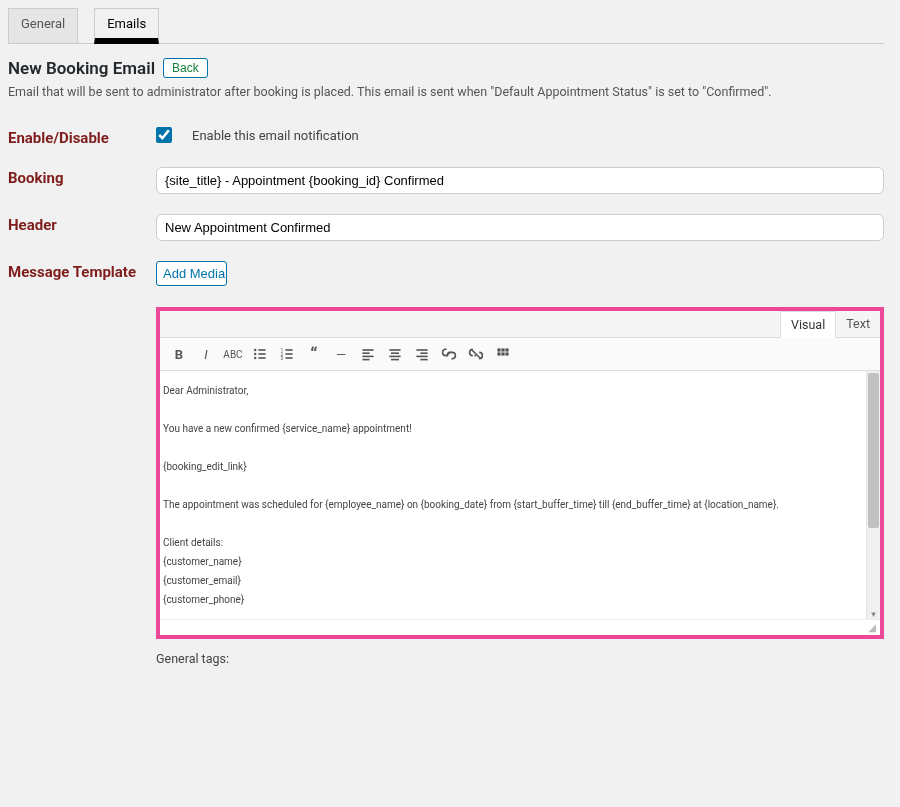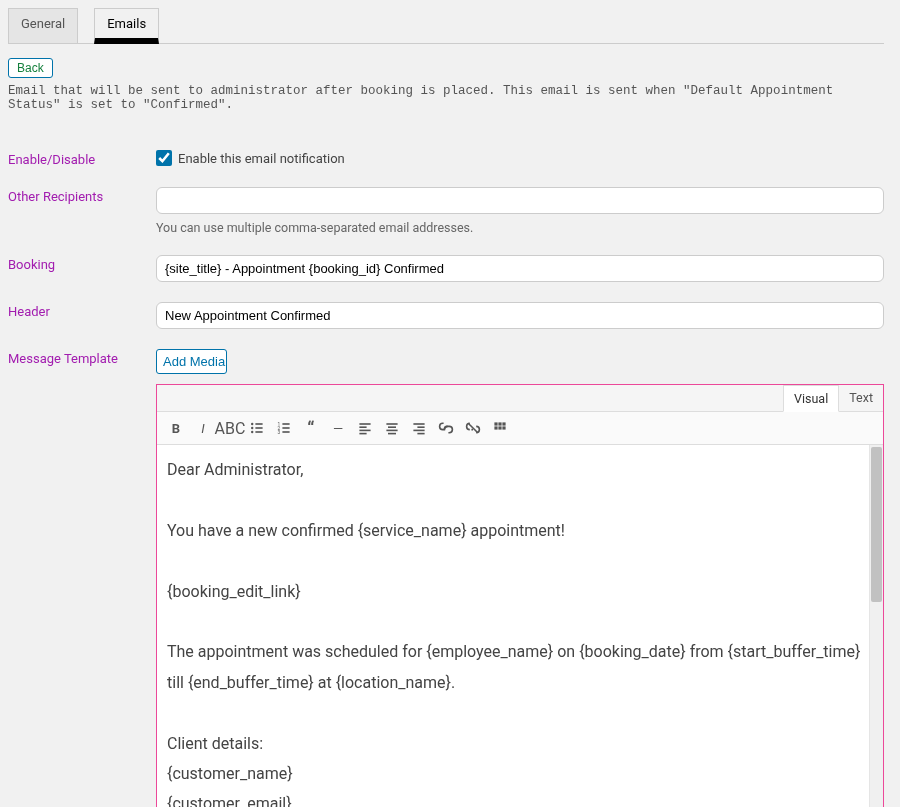--- a/index.html
+++ b/index.html
@@ -4,75 +4,69 @@
 <style>
 * { box-sizing: border-box; margin: 0; padding: 0; }
 body { font-family: -apple-system, BlinkMacSystemFont, "Segoe UI", Roboto, sans-serif; font-size: 13px; color: #444; background: #f1f1f1; padding: 0; }
 .wrap { padding: 8px 16px 20px 8px; }
 .nav-tabs { display: flex; border-bottom: 1px solid #ccc; margin-bottom: 14px; }
 .nav-tab { padding: 7px 12px; background: #e5e5e5; border: 1px solid #ccc; border-bottom: none; margin-right: 16px; cursor: pointer; font-size: 13px; color: #555; }
 .nav-tab.active { background: #f1f1f1; border-bottom: 6px solid #000000; margin-bottom: -1px; color: #000; }
 .title-row { display: flex; align-items: center; gap: 8px; margin-bottom: 6px; }
 h2 { font-size: 17px; font-weight: 600; color: #23282d; }
 .back-btn { border: 1px solid #0073aa; color: #15803d; background: #fff; padding: 2px 8px; font-size: 12px; border-radius: 3px; cursor: pointer; }
-.desc { font-size: 12.5px; color: #555; margin-bottom: 28px; font-family: Liberation Mono, monospace; }
+.desc { font-size: 12.5px; color: #555; margin-bottom: 18px; }
 .form-table { width: 100%; border-collapse: collapse; }
 .form-table td { padding: 10px 0; vertical-align: top; }
-.form-table td.label { width: 148px; font-weight: 400; font-size: 13px; color: #a21caf; padding-top: 12px; }
-.checkbox-row { display: flex; align-items: center; gap: 6px; font-size: 13px; color: #444; }
+.form-table td.label { width: 148px; font-weight: 700; font-size: 15px; color: #7f1d1d; padding-top: 12px; }
+.checkbox-row { display: flex; align-items: center; gap: 20px; font-size: 13px; color: #444; }
 .checkbox-row input { accent-color: #0073aa; width: 16px; height: 16px; }
 input[type=text] { width: 100%; padding: 5px 8px; border: 1px solid #ccc; border-radius: 6px; font-size: 13px; background: #fff; }
 .hint { font-size: 12.5px; color: #666; margin-top: 6px; }
 .add-media-btn { display: inline-flex; align-items: center; gap: 5px; border: 1px solid #0073aa; color: #0073aa; background: #fff; padding: 4px 1px; border-radius: 3px; font-size: 13px; cursor: pointer; margin-bottom: 6px; }
-.editor-wrap { border: 1px solid #ec4899; background: #fff; margin-top: 4px; }
+.editor-wrap { border: 4px solid #ec4899; background: #fff; margin-top: 15px; }
 .editor-tabs { display: flex; justify-content: flex-end; background: #f5f5f5; border-bottom: 1px solid #ddd; }
 .editor-tab { padding: 5px 10px; font-size: 12.5px; cursor: pointer; color: #555; }
 .editor-tab.active { background: #fff; border: 1px solid #ddd; border-bottom: 1px solid #fff; margin-bottom: -1px; color: #333; }
 .toolbar { display: flex; gap: 1px; padding: 4px 6px; border-bottom: 1px solid #ddd; background: #fafafa; }
 .tb-btn { width: 26px; height: 24px; display: flex; align-items: center; justify-content: center; cursor: pointer; color: #555; font-size: 13px; }
 .tb-btn svg { width: 16px; height: 16px; }
 .editor-body { position: relative; }
-.editor-content { padding: 10px 10px; font-size: 16px; line-height: 1.9; min-height: 178px; overflow-y: auto; }
+.editor-content { padding: 10px 3px; font-size: 10px; line-height: 1.9; min-height: 178px; overflow-y: auto; }
 .scroll-track { position: absolute; right: 0; top: 0; bottom: 0; width: 14px; background: #f0f0f0; border-left: 1px solid #e5e5e5; }
 .scroll-thumb { position: absolute; left: 1px; right: 1px; top: 2px; height: 155px; background: #c1c1c1; border-radius: 2px; }
 .scroll-arrow { position: absolute; left: 0; right: 0; text-align: center; font-size: 9px; color: #888; }
 .tags-section { font-size: 12.5px; color: #444; line-height: 1.65; margin-top: 8px; }
 .tags-section .heading { margin-top: 10px; margin-bottom: 1px; }
 .editor-resize { text-align: right; padding: 2px 4px; border-top: 1px solid #eee; color: #bbb; font-size: 10px; }
 </style>
 </head>
 <body>
 
 <div class="wrap">
   <div class="nav-tabs">
     <div class="nav-tab">General</div>
     <div class="nav-tab active">Emails</div>
   </div>
 
   <div class="title-row">
+    <h2>New Booking Email</h2>
     <button class="back-btn">Back</button>
   </div>
   <p class="desc">Email that will be sent to administrator after booking is placed. This email is sent when "Default Appointment Status" is set to "Confirmed".</p>
 
   <table class="form-table">
     <tbody>
         <tr>
       <td class="label">Enable/Disable</td>
       <td>
         <label class="checkbox-row">
           <input type="checkbox" checked="" style="">
           <span>Enable this email notification</span>
         </label>
-      </td>
-    </tr>
-    <tr>
-      <td class="label">Other Recipients</td>
-      <td>
-        <input type="text" value="" style="">
-        <div class="hint">You can use multiple comma-separated email addresses.</div>
       </td>
     </tr>
     <tr>
       <td class="label">Booking</td>
       <td><input type="text" value="{site_title} - Appointment {booking_id} Confirmed" style=""></td>
     </tr>
     <tr>
       <td class="label">Header</td>
       <td><input type="text" value="New Appointment Confirmed" style=""></td>
     </tr>
@@ -94,21 +88,21 @@
             <div class="editor-tab active">Visual</div>
             <div class="editor-tab">Text</div>
           </div>
           <div class="toolbar">
             <div class="tb-btn">
                   <b>B</b>
                 </div>
             <div class="tb-btn">
                   <i>I</i>
                 </div>
-            <div class="tb-btn" style="font-size:16px;">ABC</div>
+            <div class="tb-btn" style="font-size:10px;">ABC</div>
             <div class="tb-btn">
                   <svg viewBox="0 0 20 20" fill="currentColor">
                     <circle cx="4" cy="5" r="1.5"></circle>
                     <circle cx="4" cy="10" r="1.5"></circle>
                     <circle cx="4" cy="15" r="1.5"></circle>
                     <rect x="8" y="4" width="9" height="2"></rect>
                     <rect x="8" y="9" width="9" height="2"></rect>
                     <rect x="8" y="14" width="9" height="2"></rect>
                   </svg>
                 </div>

